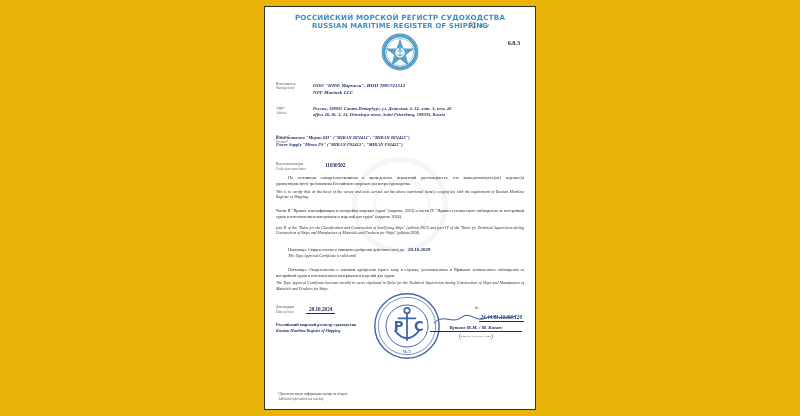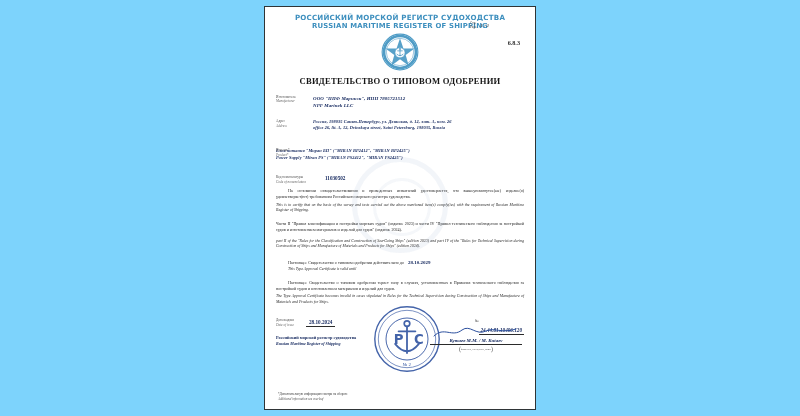--- a/index.html
+++ b/index.html
@@ -6,21 +6,21 @@
   html, body {
     margin: 0; padding: 0;
     width: 800px; height: 416px;
     background: #ffffff;
     font-family: "Liberation Serif", serif;
     overflow: hidden;
   }
   #viewport {
     position: relative;
     width: 800px; height: 416px;
-    background: #7dd3fc;
+    background: #eab308;
   }
 
   
   #page {
     position: absolute;
     left: 264px; top: 6px;
     width: 272px; height: 404px;
     background: #ffffff;
     border: 1.5px solid #2f3436;
     overflow: hidden;
@@ -296,21 +296,20 @@
             <g stroke="#3d8fbe" stroke-width="2" fill="none" stroke-linecap="round">
               <line x1="50" y1="44" x2="50" y2="60"></line>
               <path d="M42 56 Q50 64 58 56"></path>
               <line x1="44" y1="47" x2="56" y2="47"></line>
             </g>
             <circle cx="50" cy="42" r="2.2" fill="#3d8fbe"></circle>
           </svg>
         </span>
       </div>
 
-      <div class="title-ru">СВИДЕТЕЛЬСТВО О ТИПОВОМ ОДОБРЕНИИ</div>
 
       <div class="field">
         <div class="field-lbl">
           <span>Изготовитель</span><br>
           <span class="en">Manufacturer</span>
         </div>
         <div class="field-val">
           <span>ООО "НПФ Маринэк", ИНН 7805721512</span>
           <span class="l2">NPF Marinek LLC</span>
         </div>

